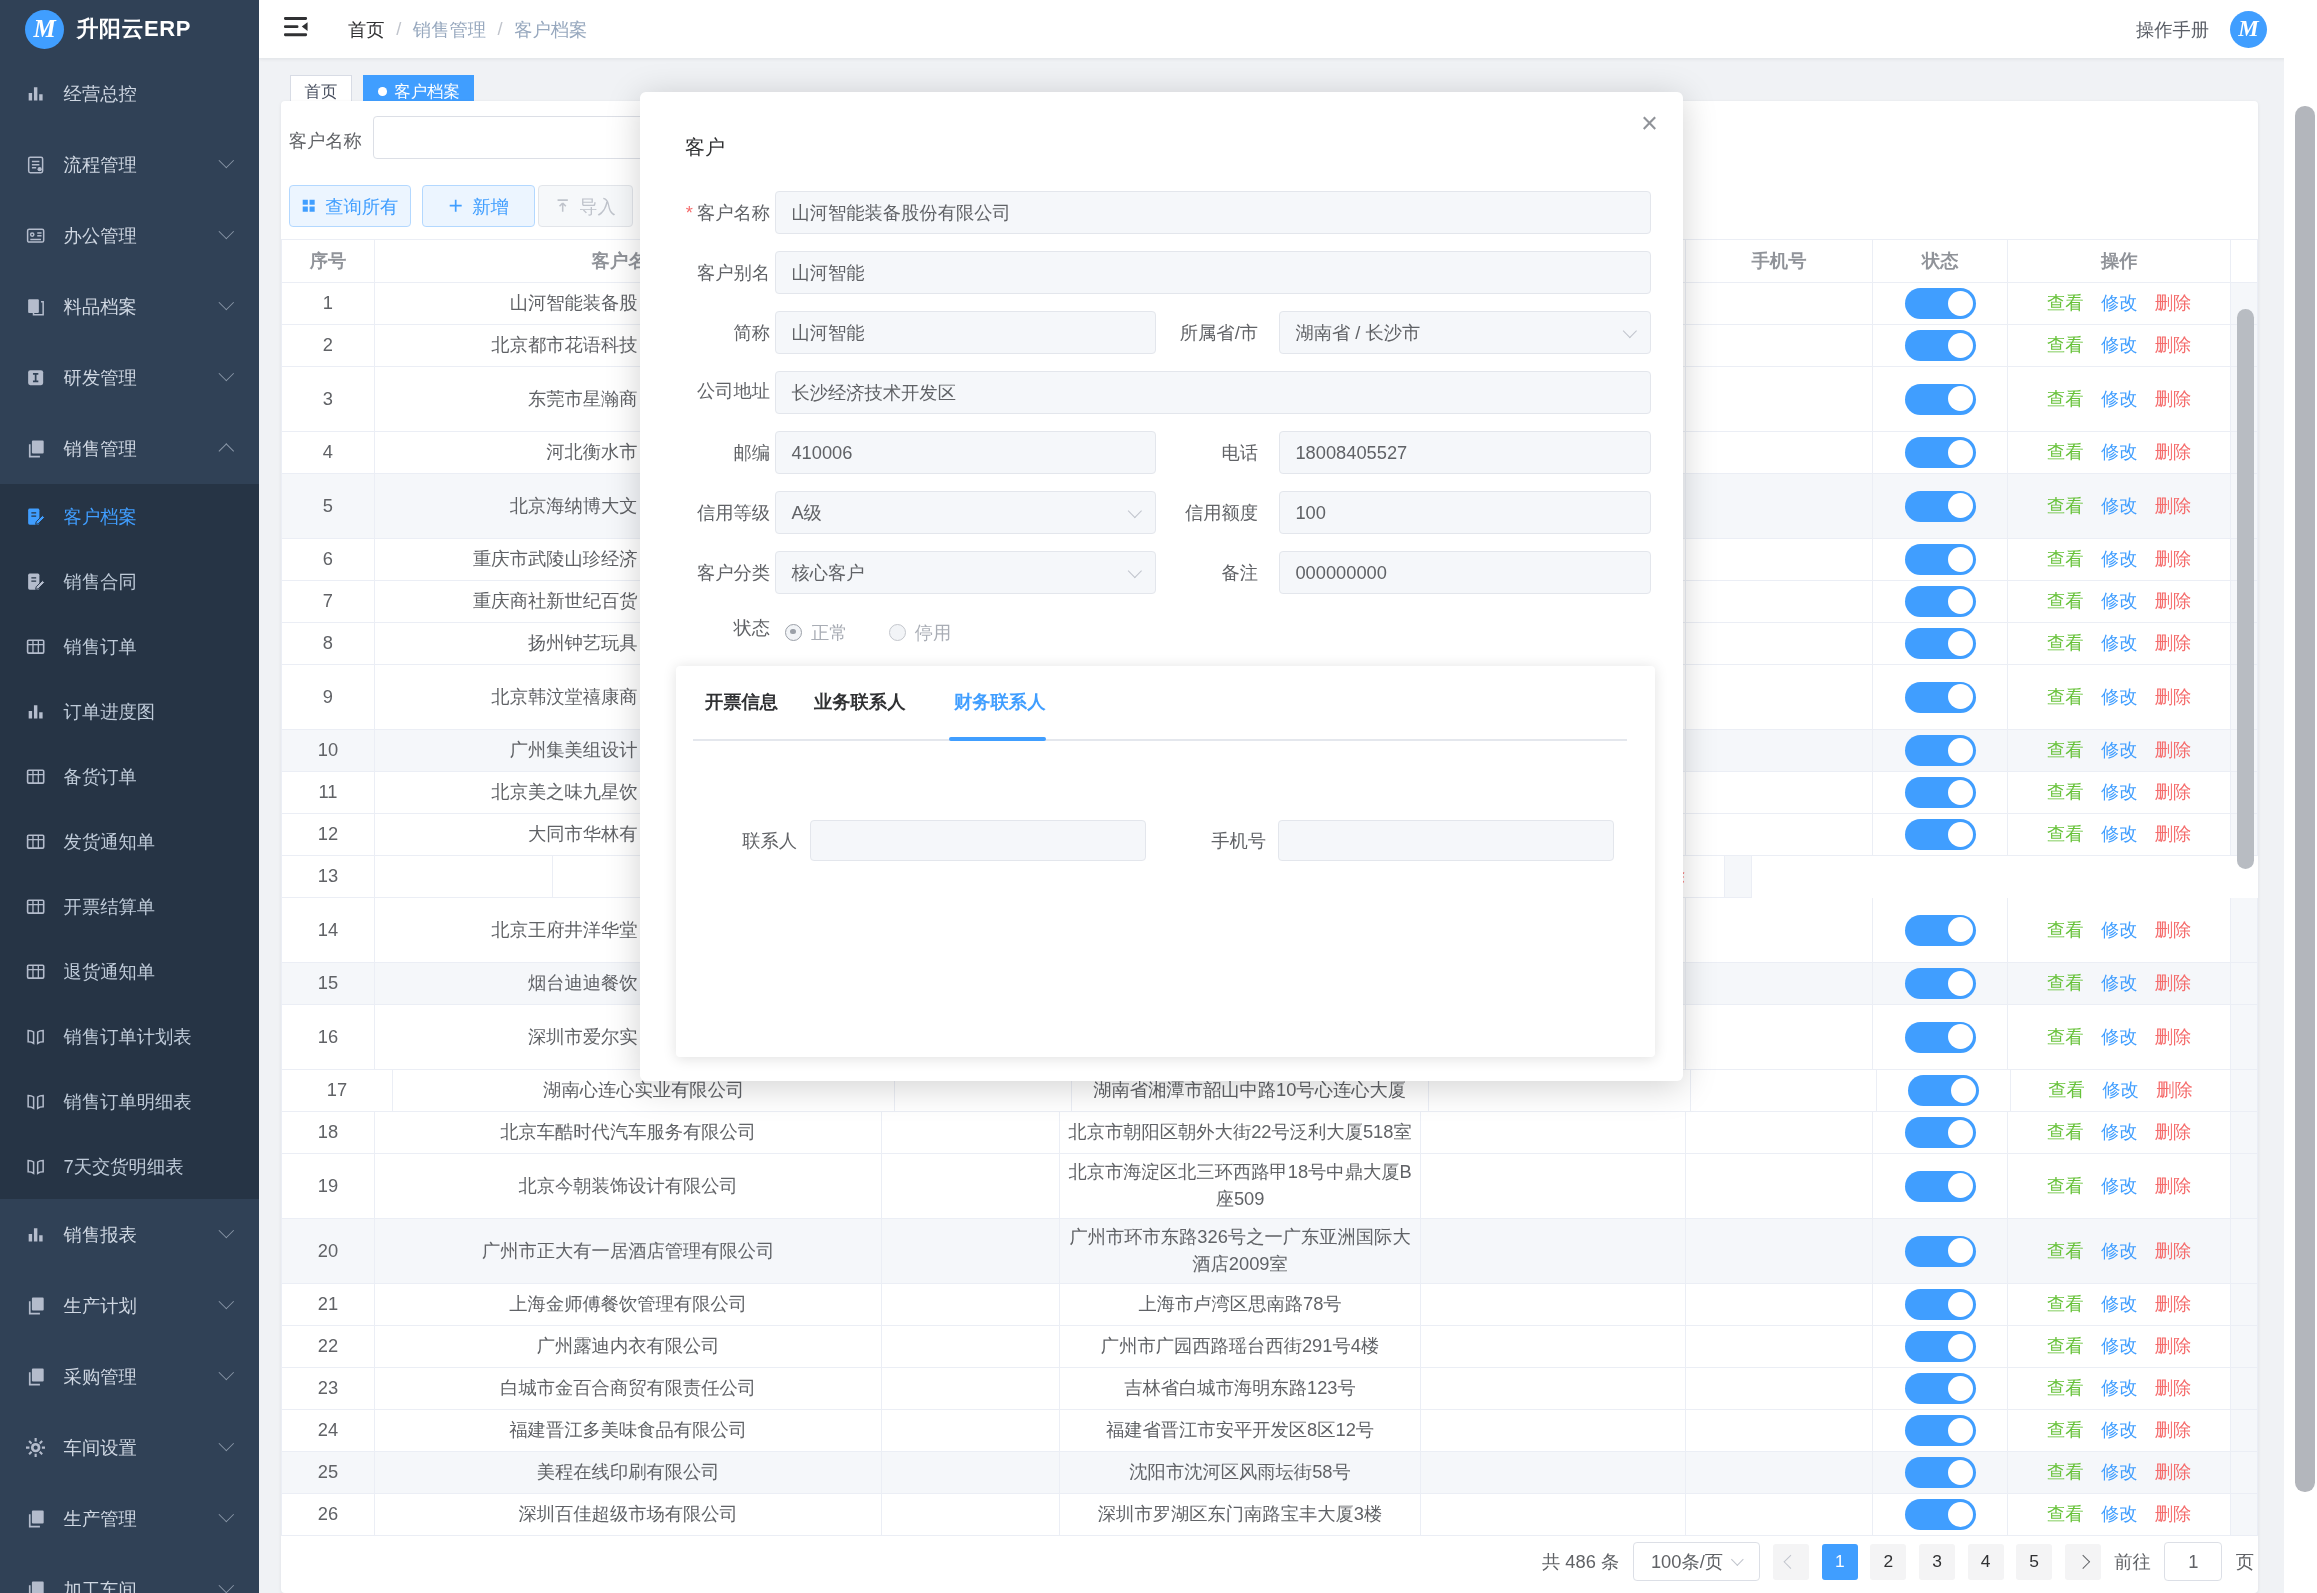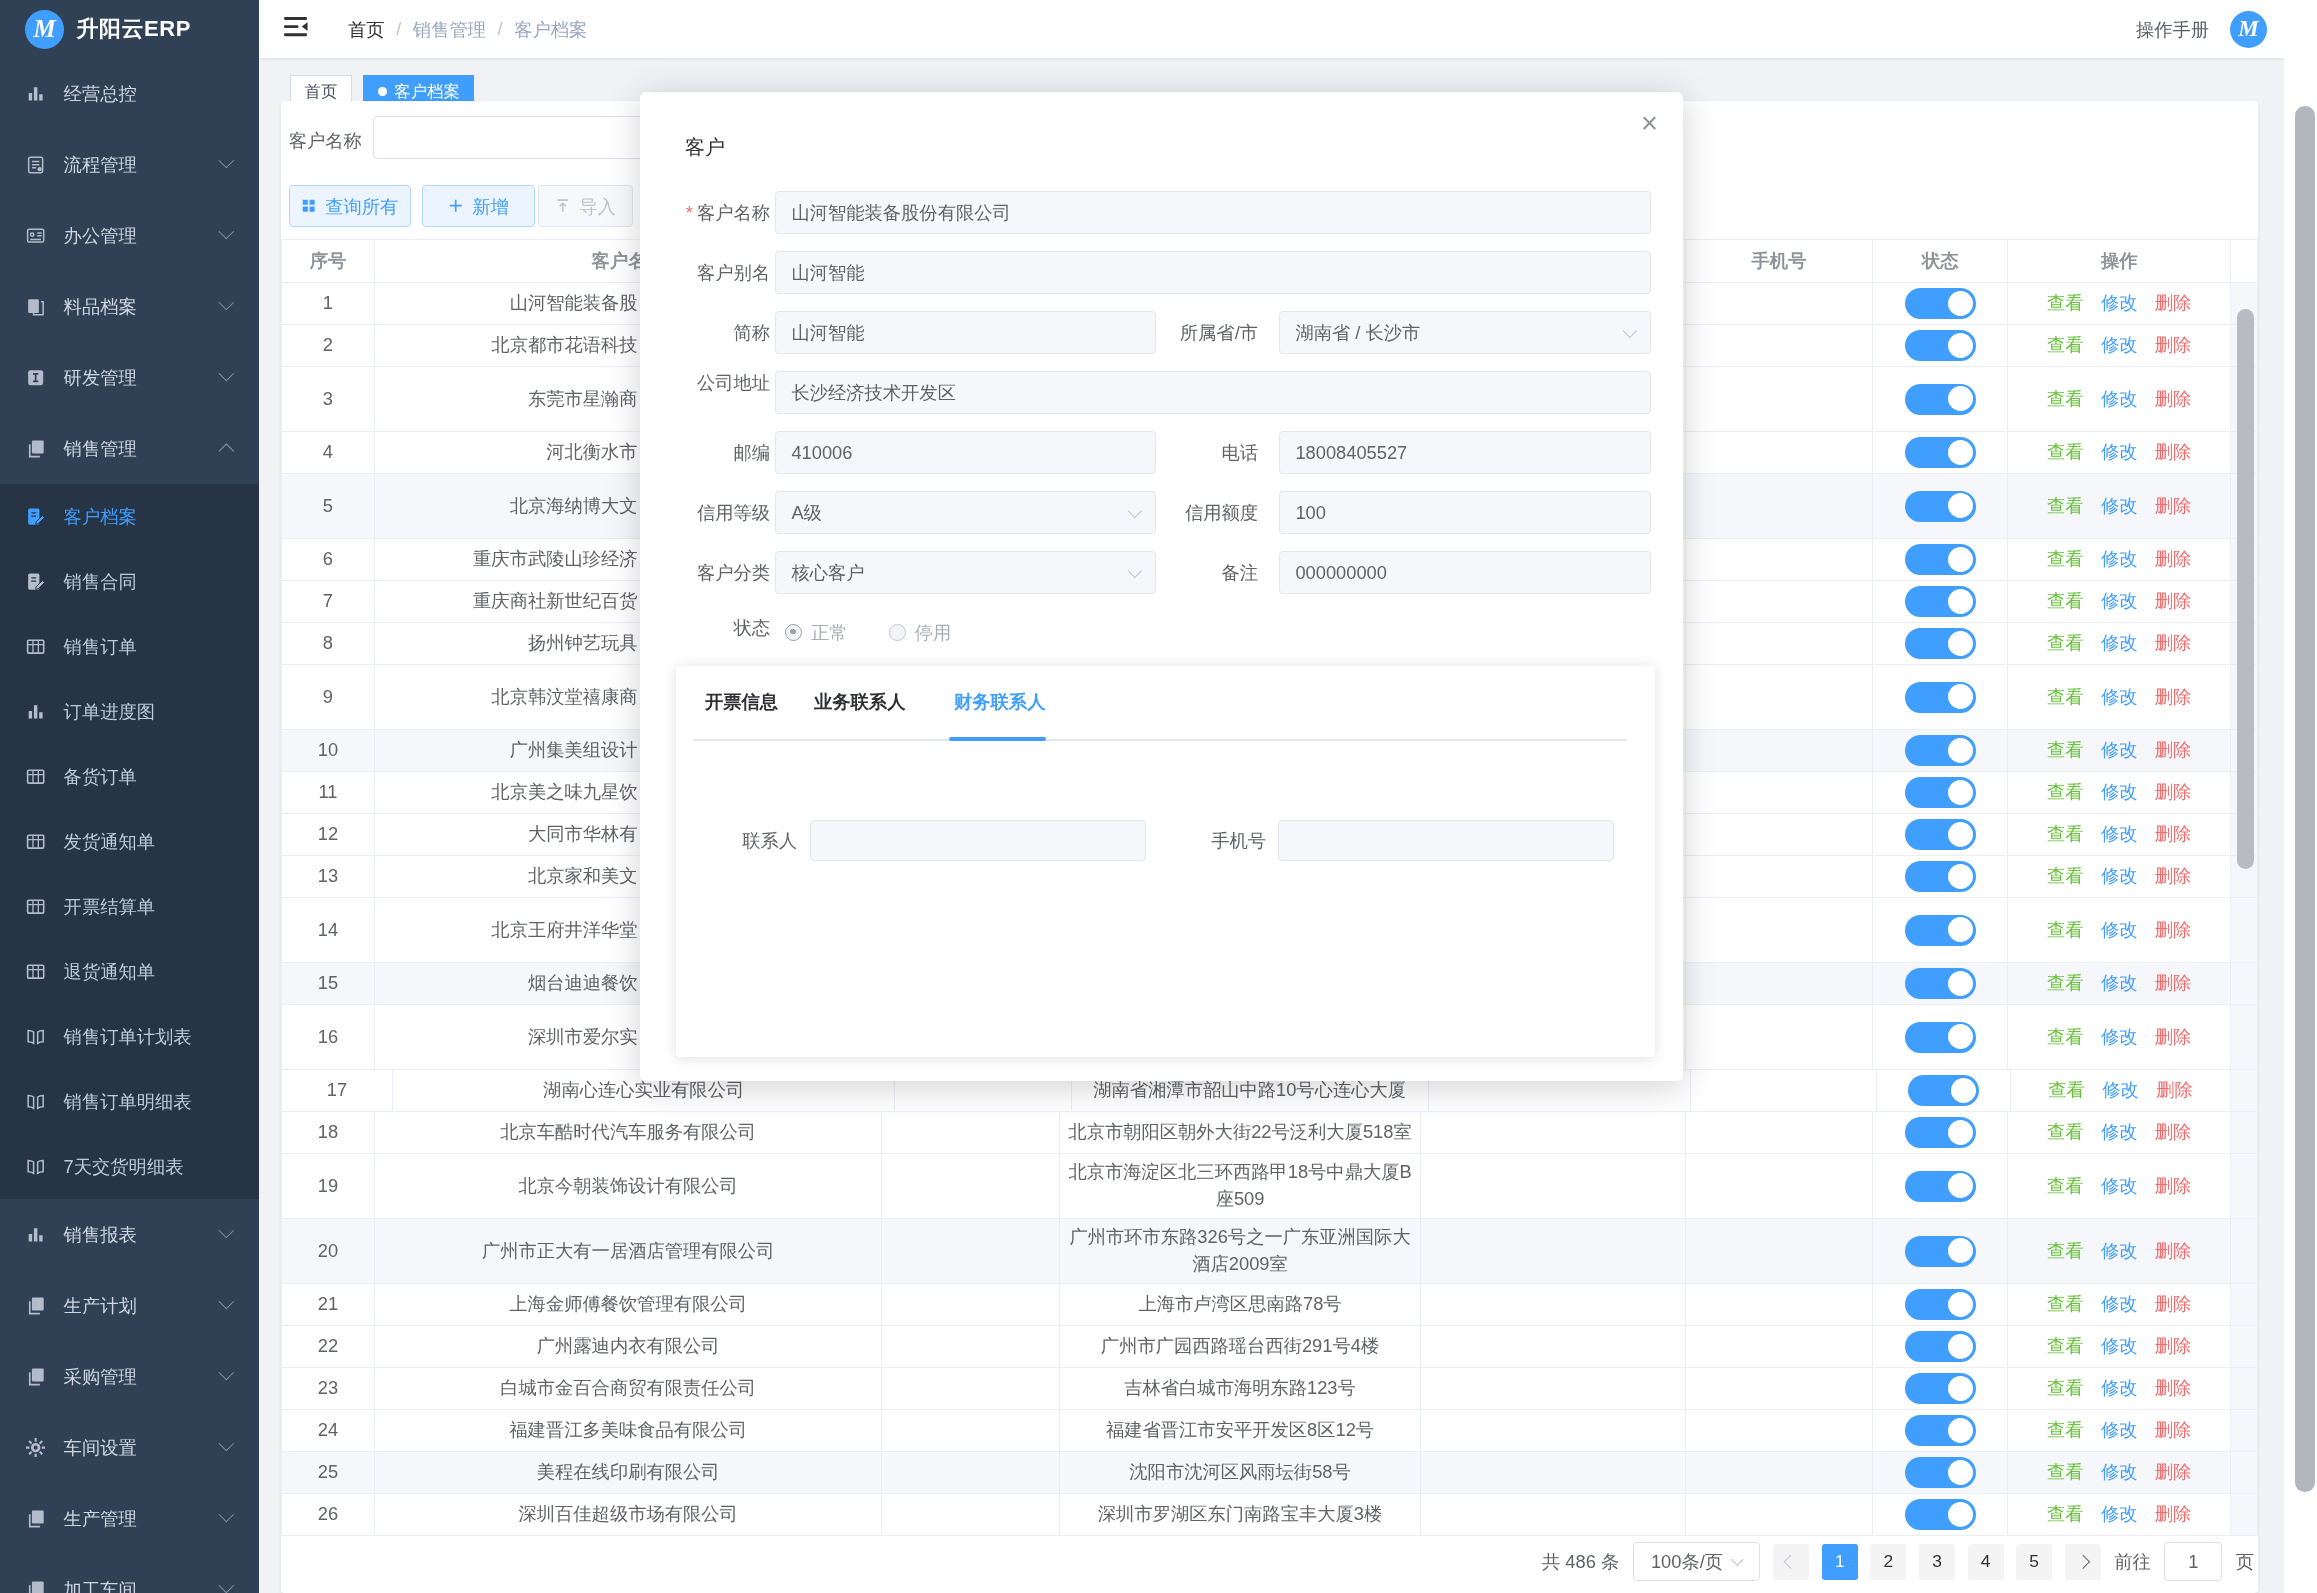--- a/index.html
+++ b/index.html
@@ -618,21 +618,20 @@
           </div>
           <div class="tcell" style="width: 223px; min-height: 42px;">
             <span class="alink view">查看</span>
             <span class="alink edit">修改</span>
             <span class="alink del">删除</span>
           </div>
           <div class="tcell gutter" style="width: 27px; min-height: 42px;"></div>
         </div>
         <div class="trow">
           <div class="tcell" style="width: 93px; min-height: 42px;">13</div>
-          <div class="tcell clipname" style="width: 508px; min-height: 42px;">北京家和美文</div>
           <div class="tcell" style="width: 178px; min-height: 42px;"></div>
           <div class="tcell" style="width: 361px; min-height: 42px;"></div>
           <div class="tcell" style="width: 265px; min-height: 42px;"></div>
           <div class="tcell" style="width: 188px; min-height: 42px;"></div>
           <div class="tcell" style="width: 135px; min-height: 42px;">
             <div class="switch"></div>
           </div>
           <div class="tcell" style="width: 223px; min-height: 42px;">
             <span class="alink view">查看</span>
             <span class="alink edit">修改</span>
@@ -915,21 +914,21 @@
       <input class="m-input" value="山河智能" style="">
       </div>
     <div class="m-label" style="left:488px;top:219px">
         <span>所属省/市</span>
       </div>
     <div class="m-select" style="left:639px;top:219px;width:372px">
       <span>湖南省 / 长沙市</span>
         <span class="schev"></span>
       </div>
 
-    <div class="m-label" style="top:269px">
+    <div class="m-label" style="top:277px">
         <span>公司地址</span>
       </div>
     <div class="m-box" style="left:135px;top:279px;width:876px">
       <input class="m-input" value="长沙经济技术开发区" style="">
       </div>
 
     <div class="m-label" style="top:339px">
         <span>邮编</span>
       </div>
     <div class="m-box" style="left:135px;top:339px;width:381px">

